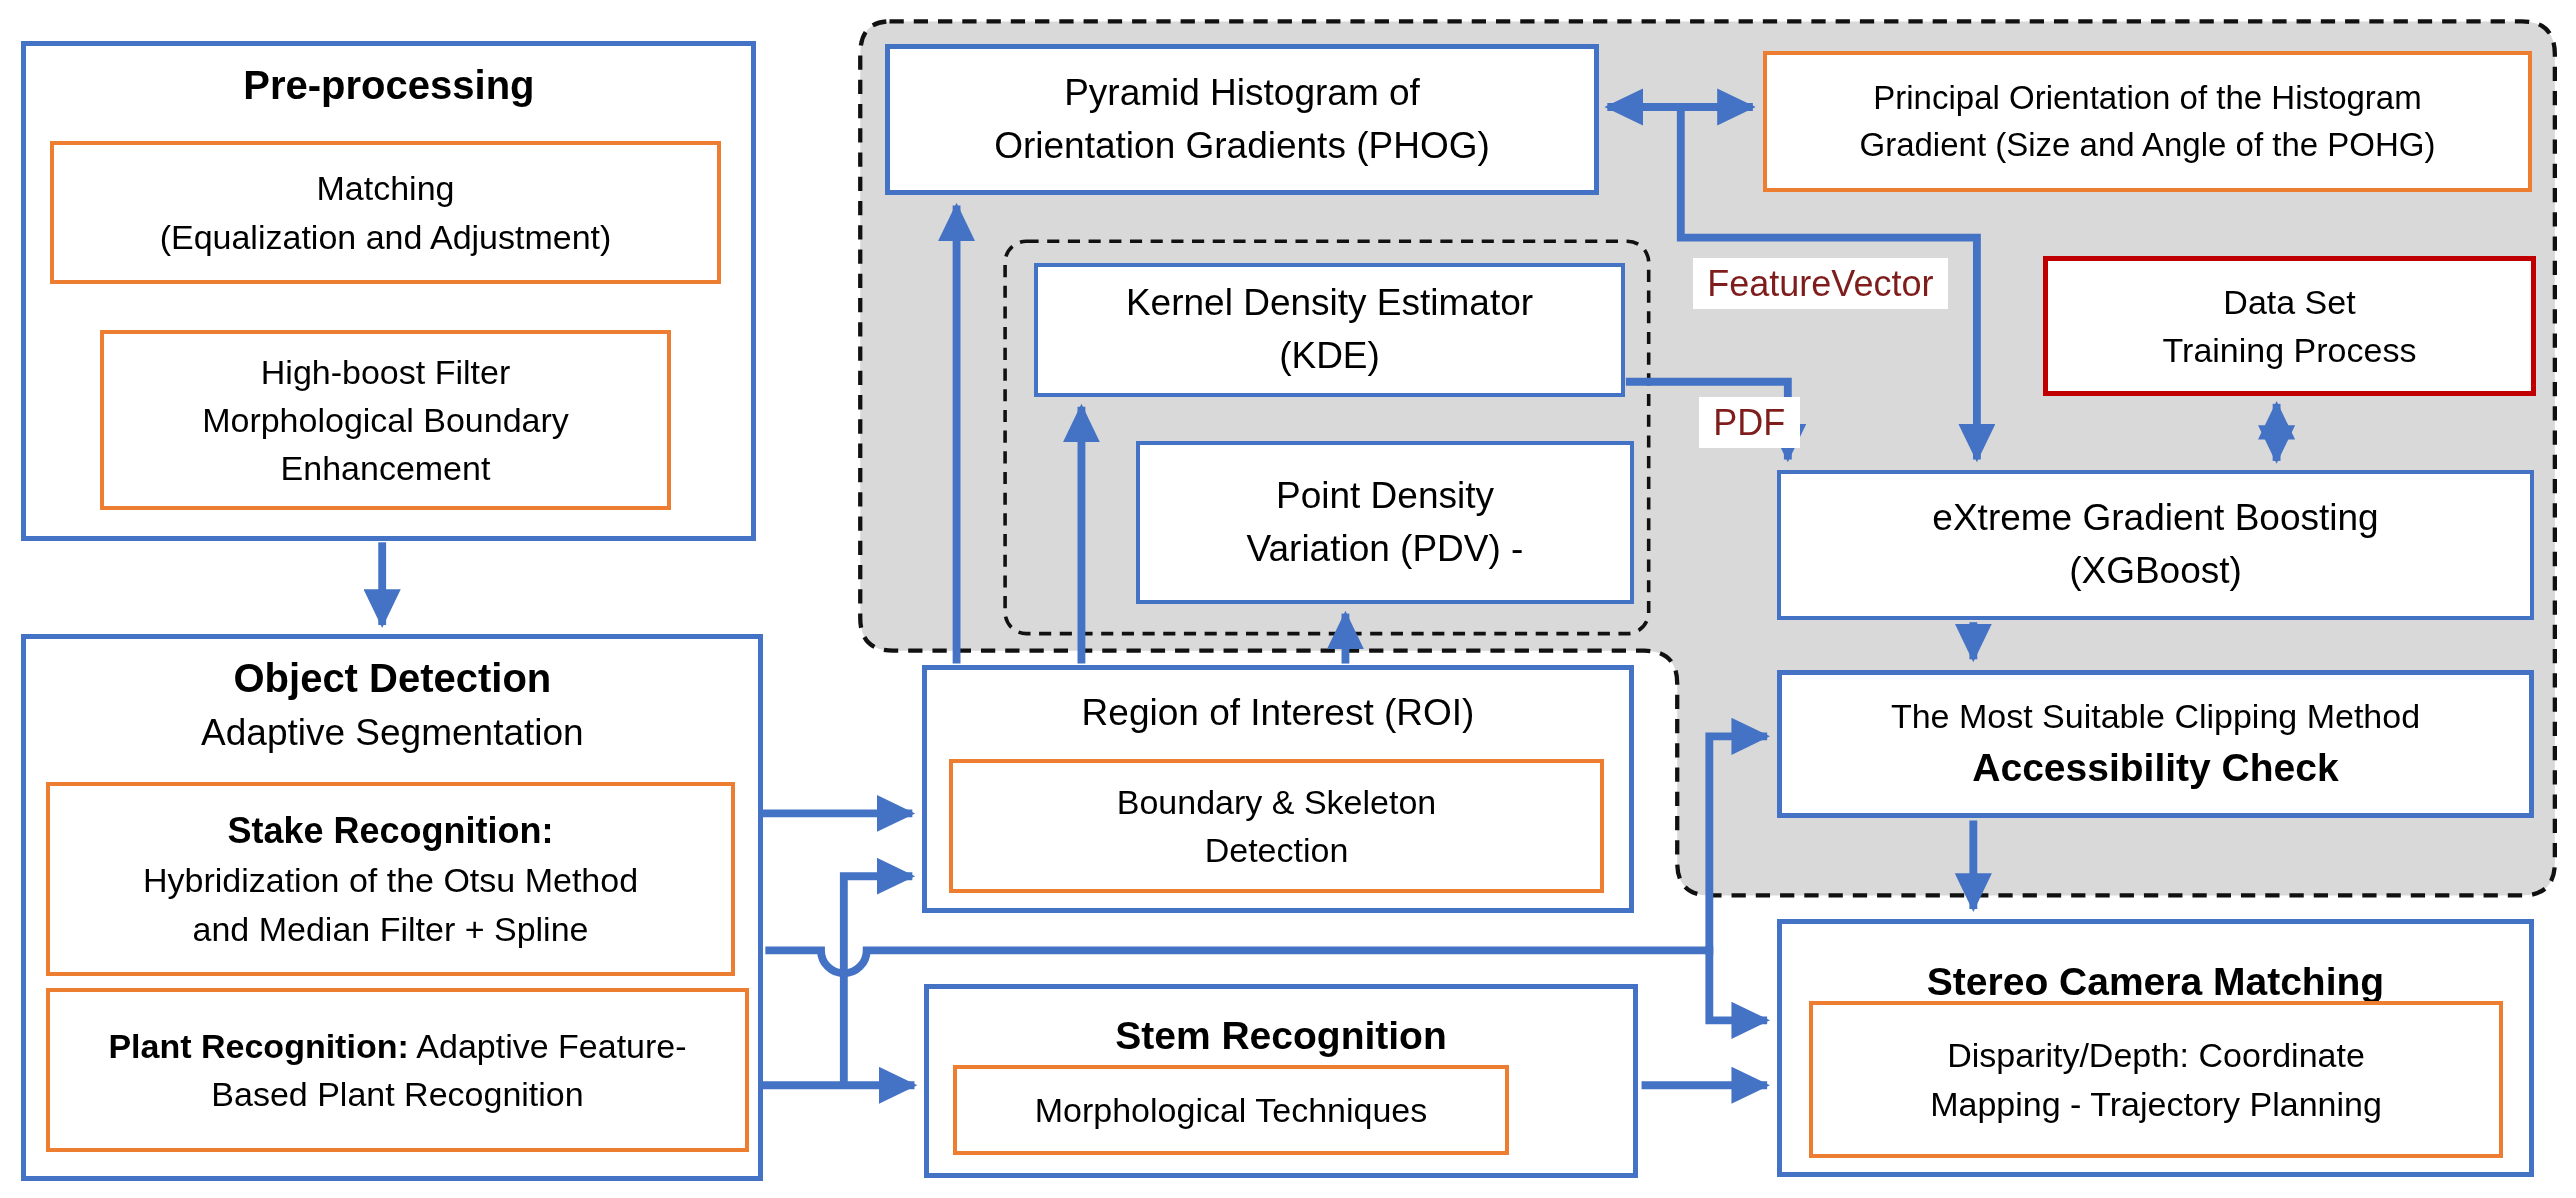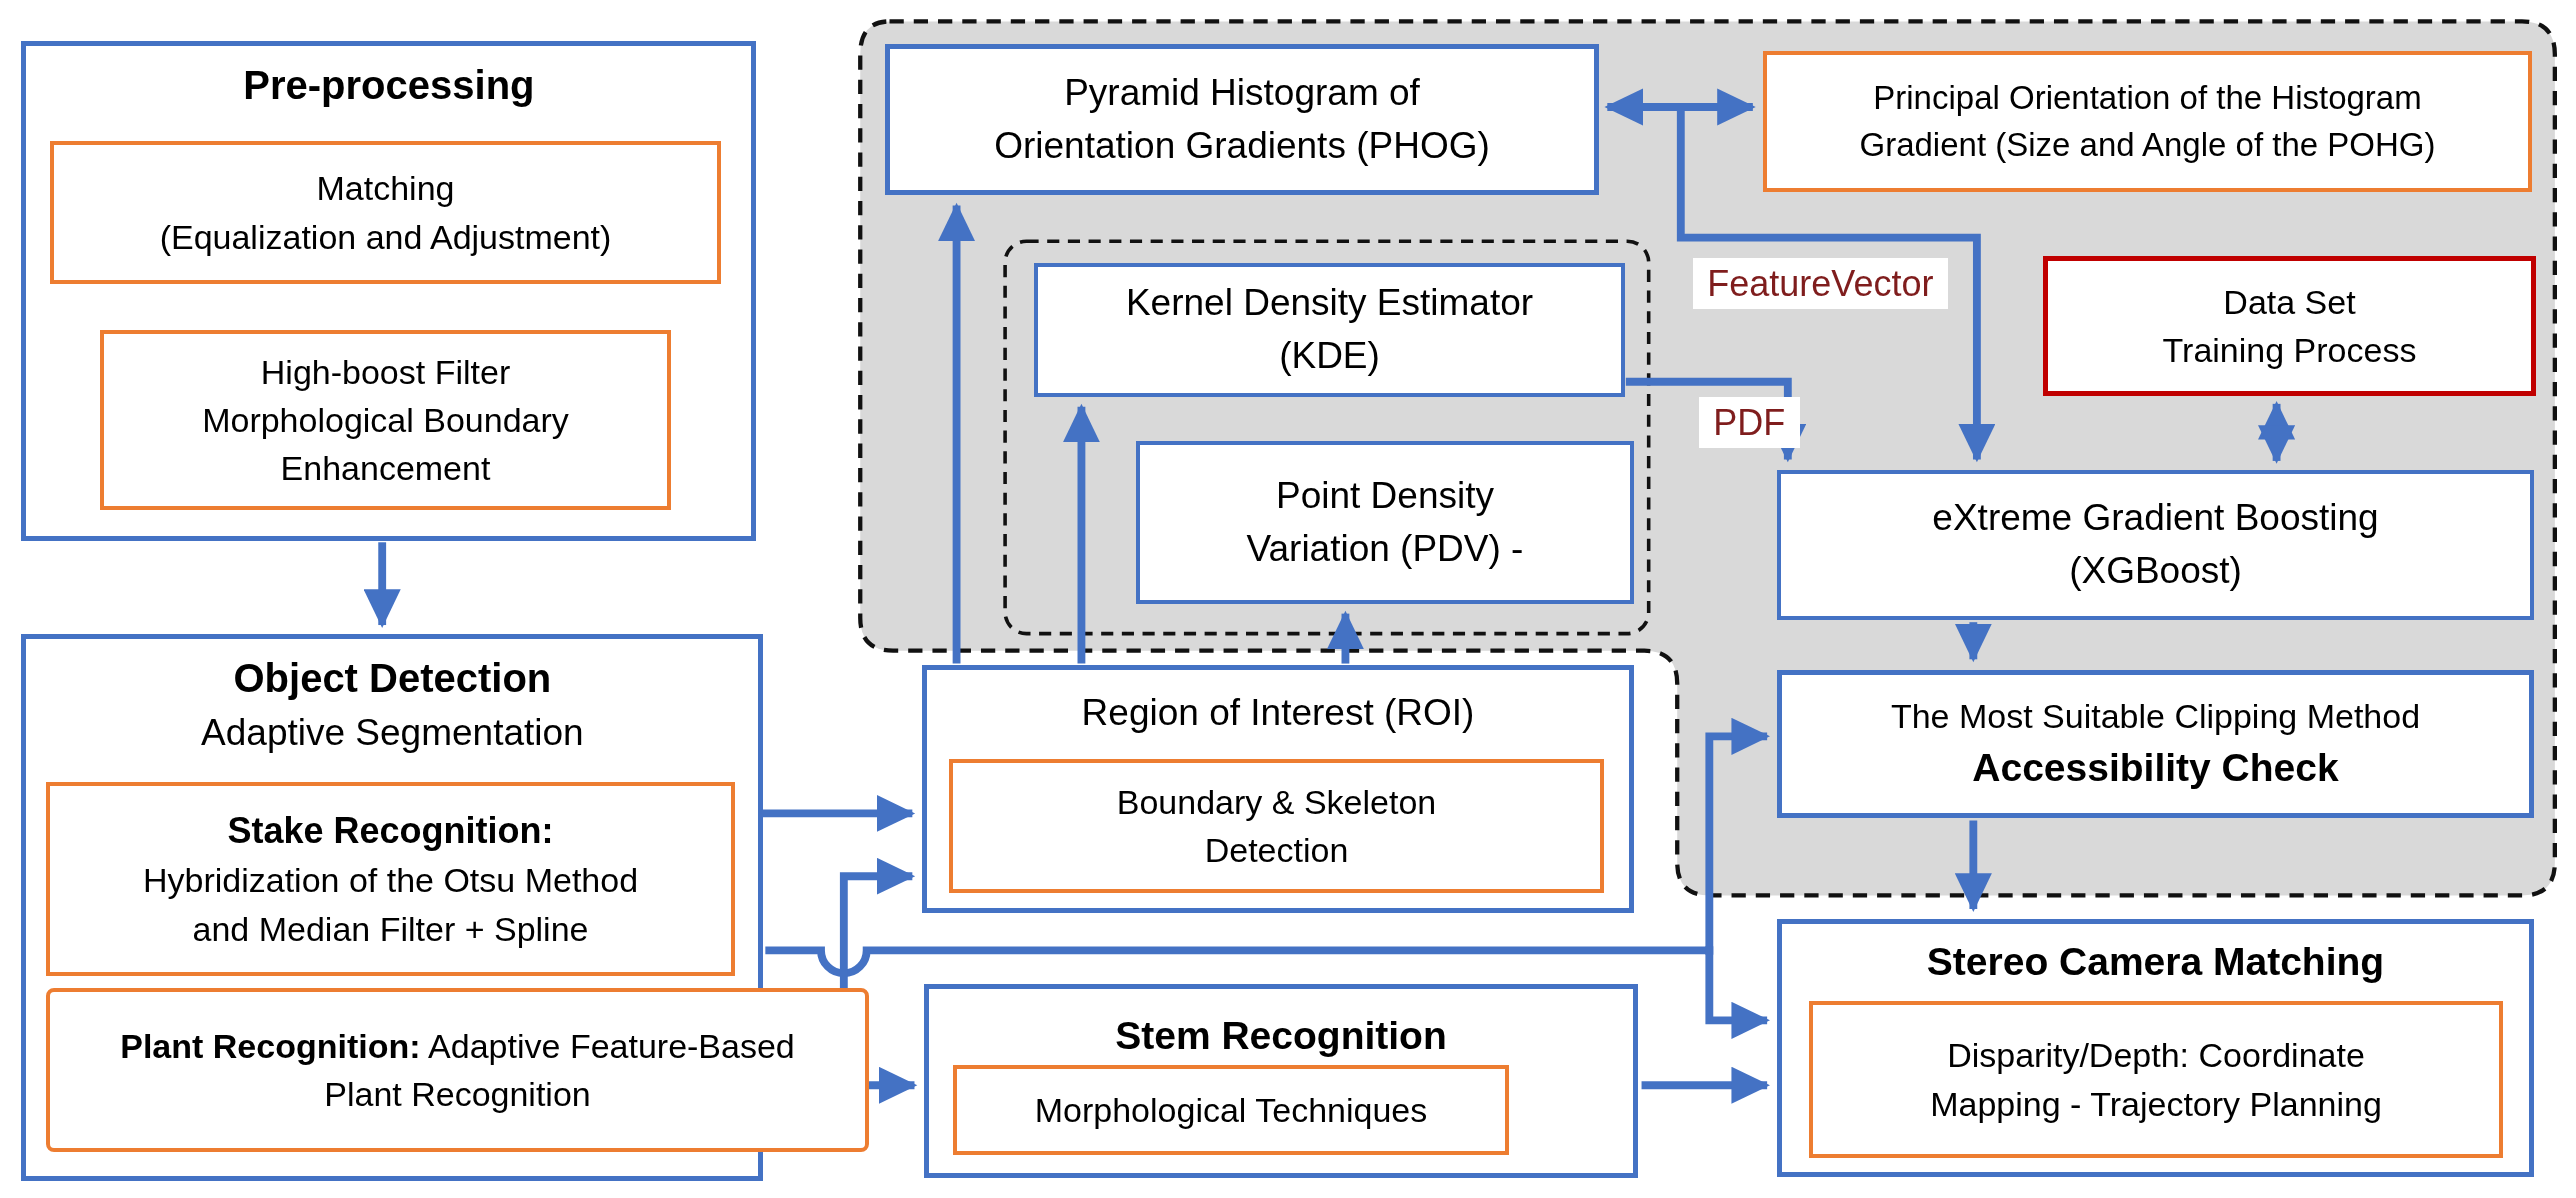--- a/index.html
+++ b/index.html
@@ -107,21 +107,21 @@
 
   <div class="node container b-blue" style="left:21.4px;top:634px;width:742px;height:547px;">
     <div class="t f56 title-top">Object Detection</div>
     <div class="t f52">Adaptive Segmentation</div>
   </div>
   <div class="node b-orange" style="left:46px;top:782px;width:689px;height:194px;">
     <div class="t f50" style="font-weight:bold">Stake Recognition:</div>
     <div class="t f48">Hybridization of the Otsu Method
 and Median Filter + Spline</div>
   </div>
-  <div class="node b-orange f48" style="left:46px;top:988px;width:823px;height:164px;padding:0 28.6px;border-radius:8px;">
+  <div class="node b-orange f48" style="left:46px;top:988px;width:703px;height:164px;padding:0 28.6px;">
     <div><strong>Plant Recognition:</strong><span> Adaptive Feature-Based Plant Recognition</span></div>
   </div>
 
   <div class="node b-blue f52" style="left:885px;top:44px;width:714px;height:151px;">
     <div class="t">Pyramid Histogram of
 Orientation Gradients (PHOG)</div>
   </div>
   <div class="node b-orange f46" style="left:1763px;top:51px;width:769px;height:141px;">
     <div class="t">Principal Orientation of the Histogram
 Gradient (Size and Angle of the POHG)</div>
@@ -159,21 +159,21 @@
   </div>
 
   <div class="node container b-blue" style="left:924px;top:984px;width:714px;height:194px;">
     <div class="t f54" style="padding-top:18.6px;">Stem Recognition</div>
   </div>
   <div class="node b-orange f48" style="left:953px;top:1065px;width:556px;height:90px;">
     <div class="t">Morphological Techniques</div>
   </div>
 
   <div class="node container b-blue" style="left:1777px;top:919px;width:757px;height:258px;">
-    <div class="t f54" style="padding-top:10px;">Stereo Camera Matching</div>
+    <div class="t f54" style="padding-top:30px;">Stereo Camera Matching</div>
   </div>
   <div class="node b-orange f48" style="left:1809px;top:1001px;width:694px;height:157px;">
     <div class="t">Disparity/Depth: Coordinate
 Mapping - Trajectory Planning</div>
   </div>
 
 </div>
 
 
 </body></html>

